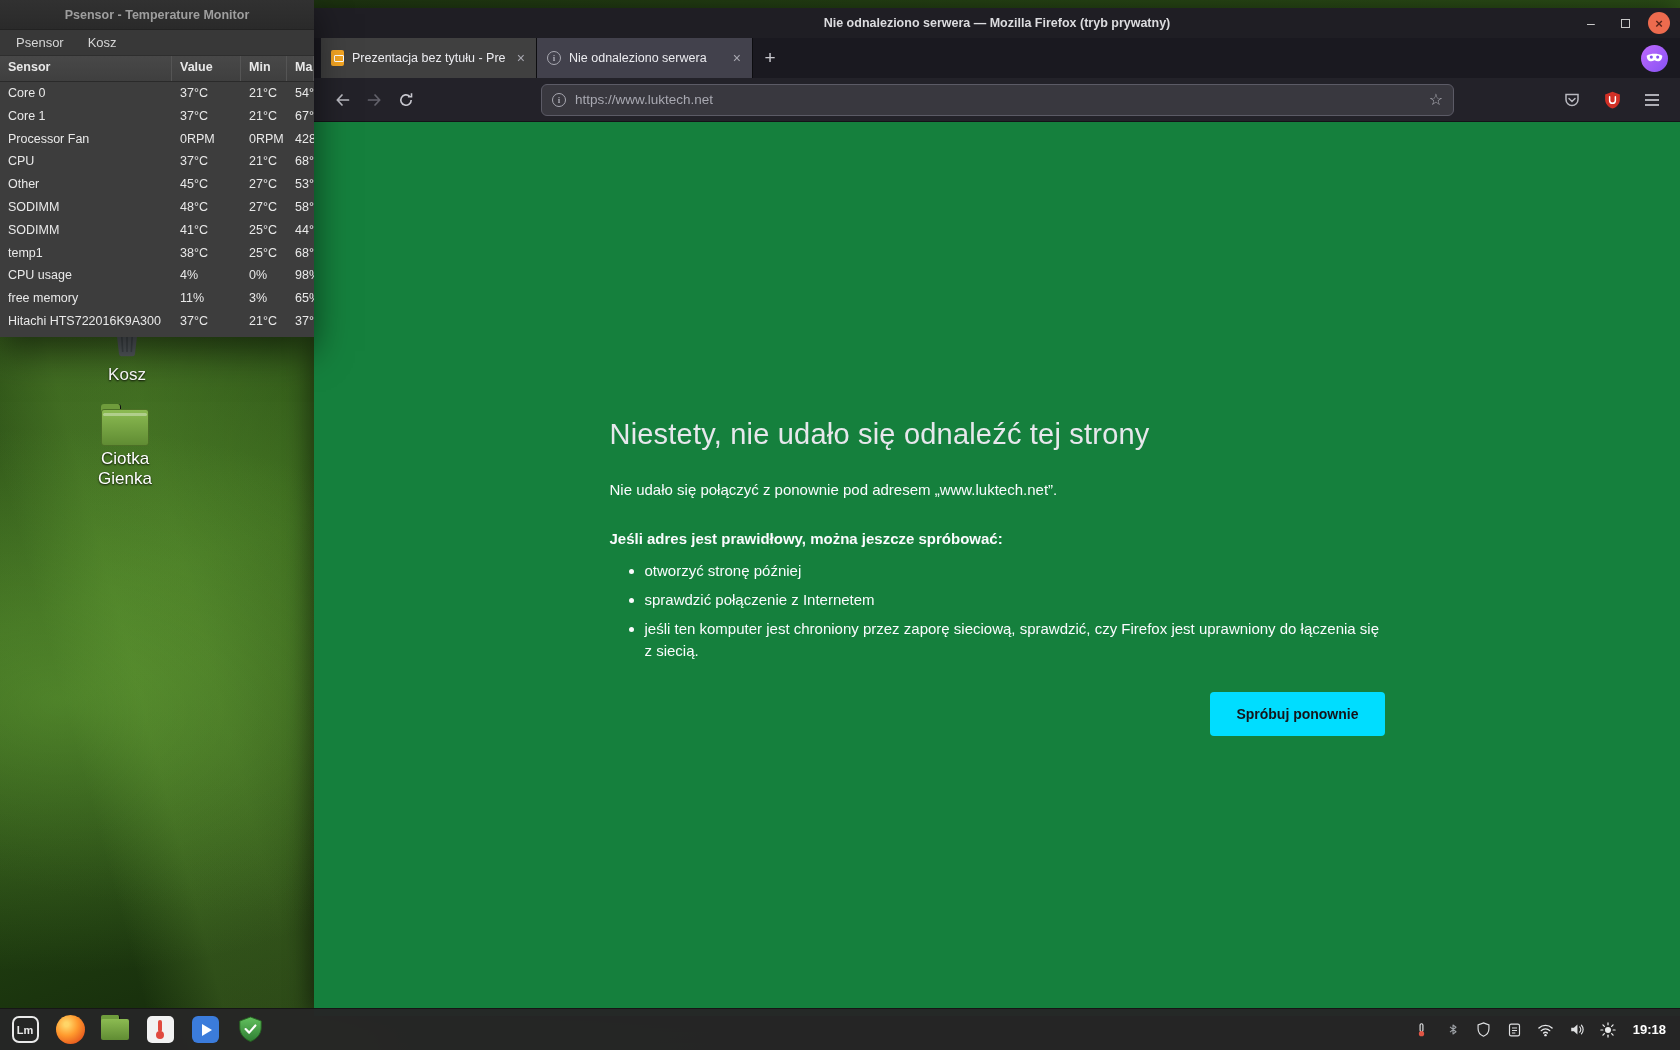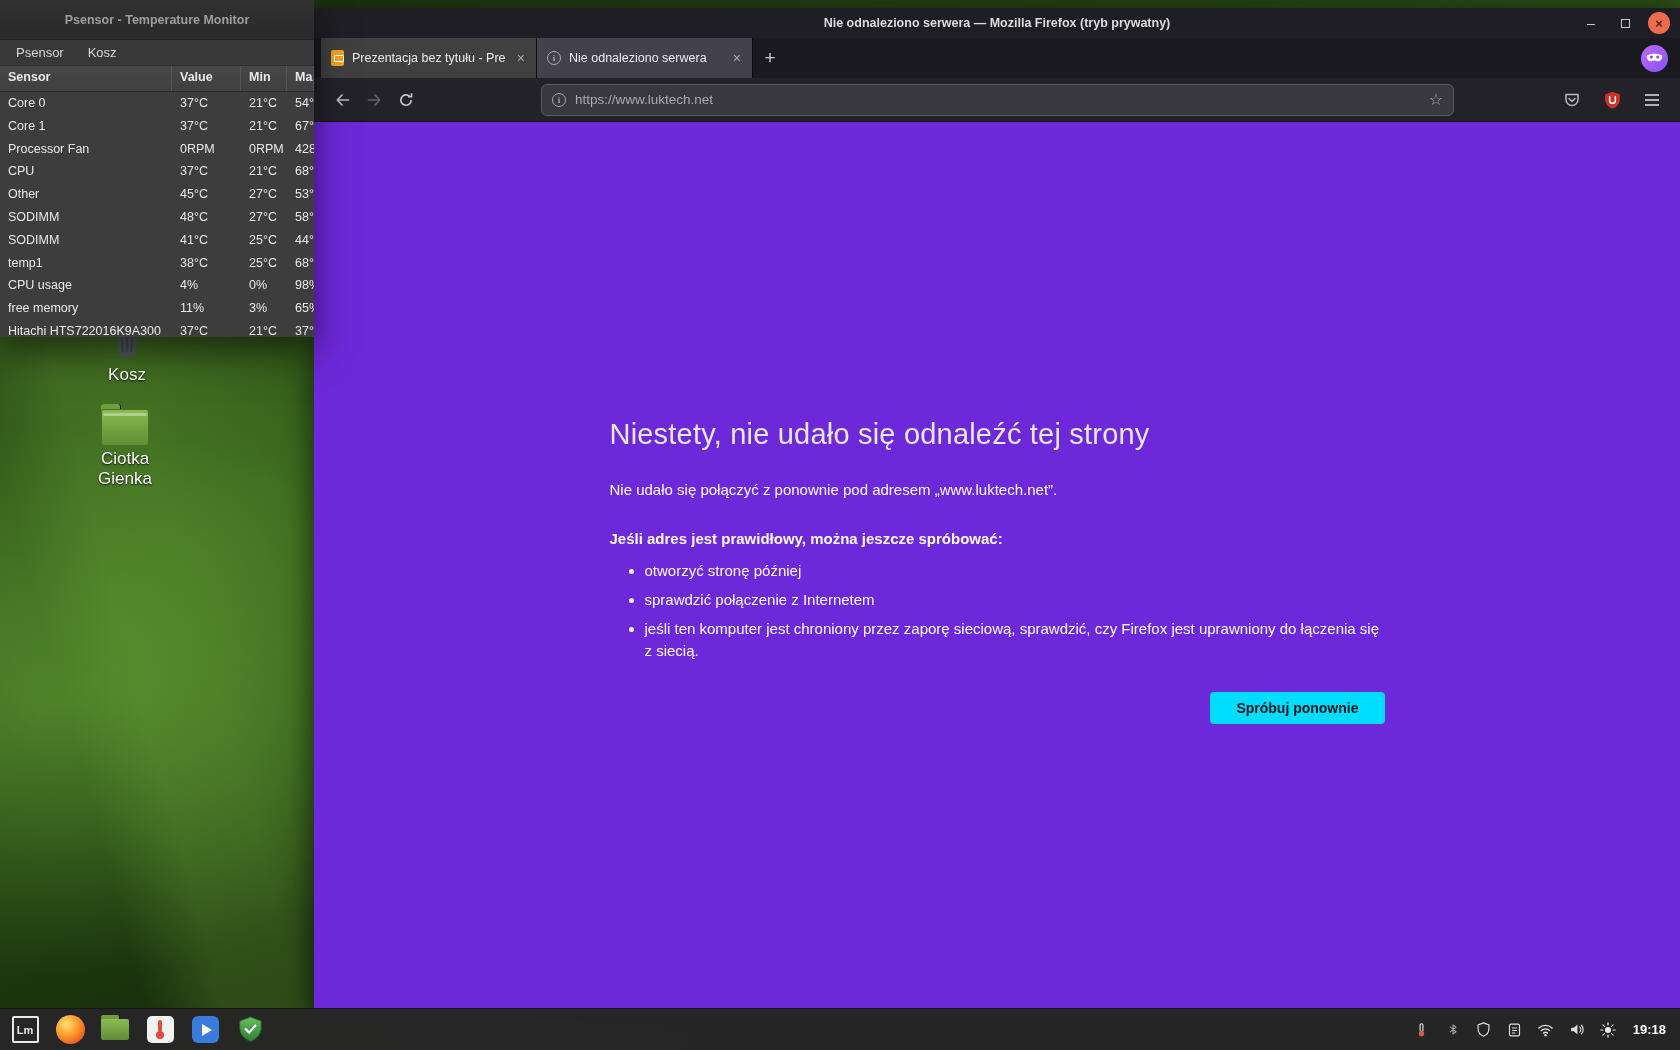--- a/index.html
+++ b/index.html
@@ -17,21 +17,21 @@
   
   .desktop-icon { position:absolute; width:76px; display:flex; flex-direction:column; align-items:center; z-index:10; cursor:default; }
   .icon-label { margin-top:3px; font-size:17px; color:#fff; text-shadow:0 1px 2px rgba(0,0,0,.9); text-align:center; }
   .folder-glyph { position:relative; width:48px; height:37px; }
   .folder-glyph .tab { position:absolute; top:-5px; left:0; width:20px; height:10px; background:#6f9c3c; border-radius:3px 3px 0 0; }
   .folder-glyph .bodyp { position:absolute; inset:0; background:linear-gradient(#8cbb52,#608c33); border-radius:3px; border:1px solid #4c7026; }
   .folder-glyph .hl { position:absolute; left:2px; right:2px; top:4px; height:3px; background:rgba(255,255,255,.35); border-radius:2px; }
 
   
   .psensor { position:absolute; left:0; top:0; width:314px; height:337px; z-index:30; background:#3d3d3d; box-shadow:0 14px 34px rgba(0,0,0,.55); font-size:13px; }
-  .ps-titlebar { height:40px; background:linear-gradient(#313131,#2a2a2a); display:flex; align-items:center; justify-content:center; color:#9e9e9e; font-weight:bold; font-size:12.5px; border-bottom:1px solid #222; }
+  .ps-titlebar { height:30px; background:linear-gradient(#313131,#2a2a2a); display:flex; align-items:center; justify-content:center; color:#9e9e9e; font-weight:bold; font-size:12.5px; border-bottom:1px solid #222; }
   .ps-menubar { height:26px; display:flex; align-items:center; gap:4px; background:#383838; padding:0 6px; border-bottom:1px solid #2e2e2e; }
   .ps-menu-item { color:#d6d6d6; font-size:13px; padding:2px 10px; border-radius:3px; }
   .ps-grid { display:grid; grid-template-columns:172px 69px 46px 1fr; }
   .ps-header { height:26px; background:linear-gradient(#484848,#3f3f3f); border-bottom:1px solid #2a2a2a; }
   .ps-header .ps-cell { font-weight:bold; color:#e8e8e8; border-right:1px solid #555; }
   .ps-cell { padding:4px 4px 4px 8px; white-space:nowrap; overflow:hidden; color:#e9e9e9; font-size:12.5px; line-height:15px; }
   .ps-row { height:22.8px; }
   .ps-body { overflow:hidden; height:253px; }
 
   
@@ -54,35 +54,35 @@
   .newtab-btn { width:34px; display:flex; align-items:center; justify-content:center; color:#c9c9cf; font-size:19px; }
   .private-badge { margin-left:auto; margin-right:12px; align-self:center; width:27px; height:27px; border-radius:50%; background:linear-gradient(135deg,#c069ff,#8552f2); display:flex; align-items:center; justify-content:center; }
 
   .ff-navbar { height:44px; background:#232229; display:flex; align-items:center; padding:0 12px; flex:0 0 auto; border-bottom:1px solid #141318; }
   .nav-btn { width:32px; height:32px; display:flex; align-items:center; justify-content:center; border-radius:4px; }
   .urlbar { margin-left:119px; width:913px; height:32px; background:#39383f; border:1px solid #5c5b66; border-radius:6px; display:flex; align-items:center; padding:0 10px; gap:9px; }
   .url-text { flex:1; font-size:13.5px; color:#a9a9b2; white-space:nowrap; overflow:hidden; }
   .star-btn { color:#b1b1b9; font-size:16px; line-height:1; }
   .nav-right { margin-left:auto; display:flex; align-items:center; gap:8px; }
 
-  .ff-content { flex:1; background:#6d28d9; overflow:hidden; }
+  .ff-content { flex:1; background:#15803d; overflow:hidden; }
   .error-box { width:775px; margin:0 auto; padding-top:296px; color:#fbfbfe; }
   .error-title { font-size:29px; font-weight:400; color:#e7e7ec; margin-bottom:30px; letter-spacing:.2px; }
   .error-desc { font-size:15px; margin-bottom:32px; }
   .error-subhead { font-size:15px; font-weight:bold; margin-bottom:13px; }
   .error-list { padding-left:35px; font-size:15px; line-height:1.47; }
   .error-list li { margin-bottom:7px; }
   .btn-row { margin-top:30px; text-align:right; }
-  .retry-btn { background:#00ddff; color:#15141a; border:none; border-radius:4px; font-family:"Liberation Sans",sans-serif; font-size:14px; font-weight:bold; padding:8px 26px; cursor:pointer; }
+  .retry-btn { background:#00ddff; color:#15141a; border:none; border-radius:4px; font-family:"Liberation Sans",sans-serif; font-size:14px; font-weight:bold; padding:14px 26px; cursor:pointer; }
 
   
   .taskbar { position:absolute; left:0; bottom:0; width:1680px; height:42px; background:rgba(38,38,38,.97); border-top:1px solid #161616; z-index:50; display:flex; align-items:center; padding:0 10px; }
   .tb-left { display:flex; align-items:center; gap:15px; }
   .launcher { width:30px; height:30px; display:flex; align-items:center; justify-content:center; }
-  .mint-box { width:27px; height:27px; border:2px solid #e9e9e9; border-radius:2px; display:flex; align-items:center; justify-content:center; color:#e9e9e9; font-size:11px; font-weight:bold; }
+  .mint-box { width:27px; height:27px; border:2px solid #e9e9e9; border-radius:7px; display:flex; align-items:center; justify-content:center; color:#e9e9e9; font-size:11px; font-weight:bold; }
   .ff-ball { width:29px; height:29px; border-radius:50%; background:radial-gradient(circle at 36% 32%, #ffd567 8%, #ff9a2e 42%, #e34f1b 85%); }
   .tb-folder { position:relative; width:28px; height:21px; }
   .tb-folder .tab { position:absolute; top:-4px; left:0; width:12px; height:8px; background:#6f9c3c; border-radius:2px 2px 0 0; }
   .tb-folder .bodyp { position:absolute; inset:0; background:linear-gradient(#8cbb52,#608c33); border-radius:2px; }
   .psensor-box { width:27px; height:27px; background:#f2f2f2; border-radius:5px; position:relative; }
   .psensor-box .stem { position:absolute; left:11.5px; top:4px; width:4px; height:12px; background:#e04a3f; border-radius:2px; }
   .psensor-box .bulb { position:absolute; left:9.5px; top:15px; width:8px; height:8px; background:#e04a3f; border-radius:50%; }
   .player-box { width:27px; height:27px; background:#3b7cdb; border-radius:6px; display:flex; align-items:center; justify-content:center; }
   .player-box .tri { width:0; height:0; border-left:10px solid #fff; border-top:6px solid transparent; border-bottom:6px solid transparent; margin-left:3px; }
   .tb-right { margin-left:auto; display:flex; align-items:center; gap:11px; }

